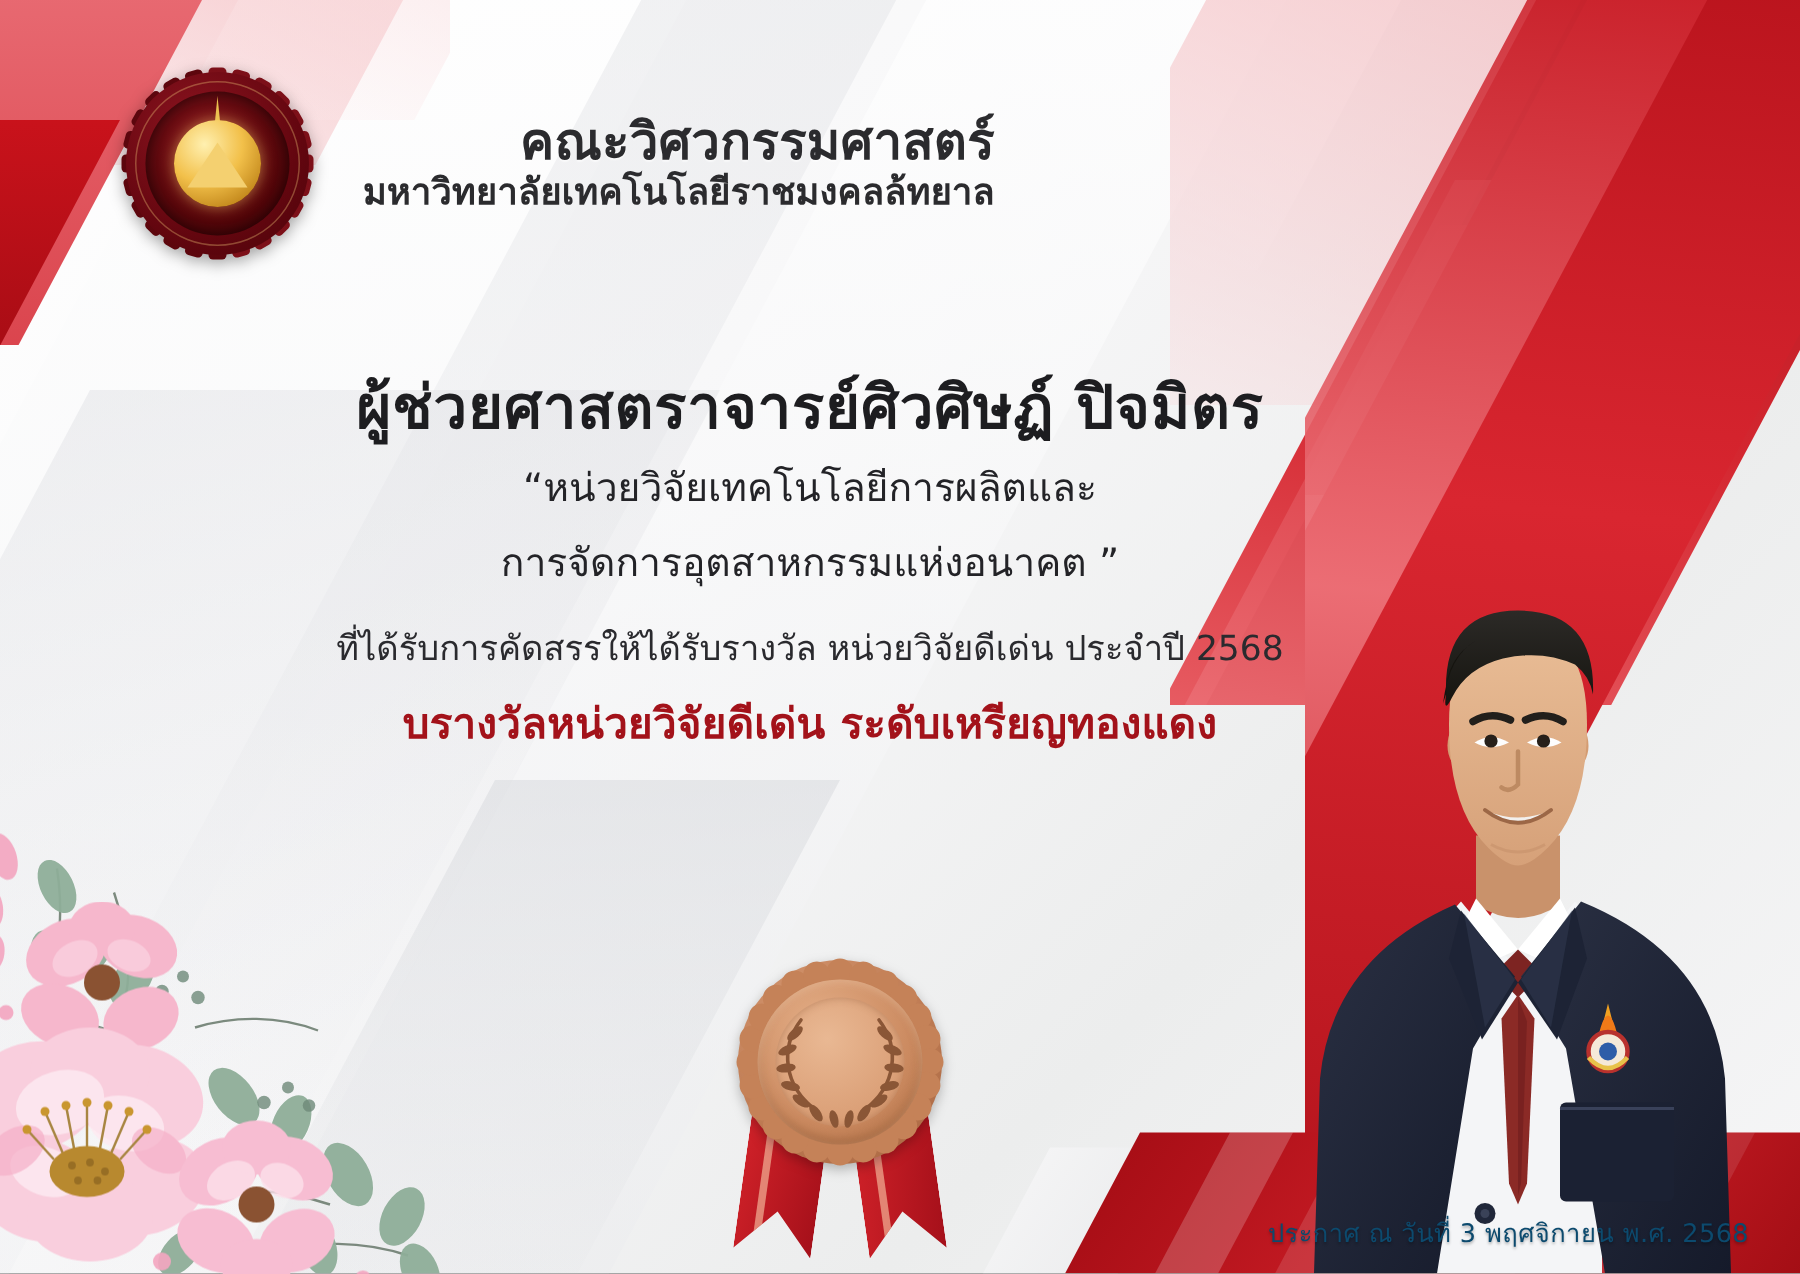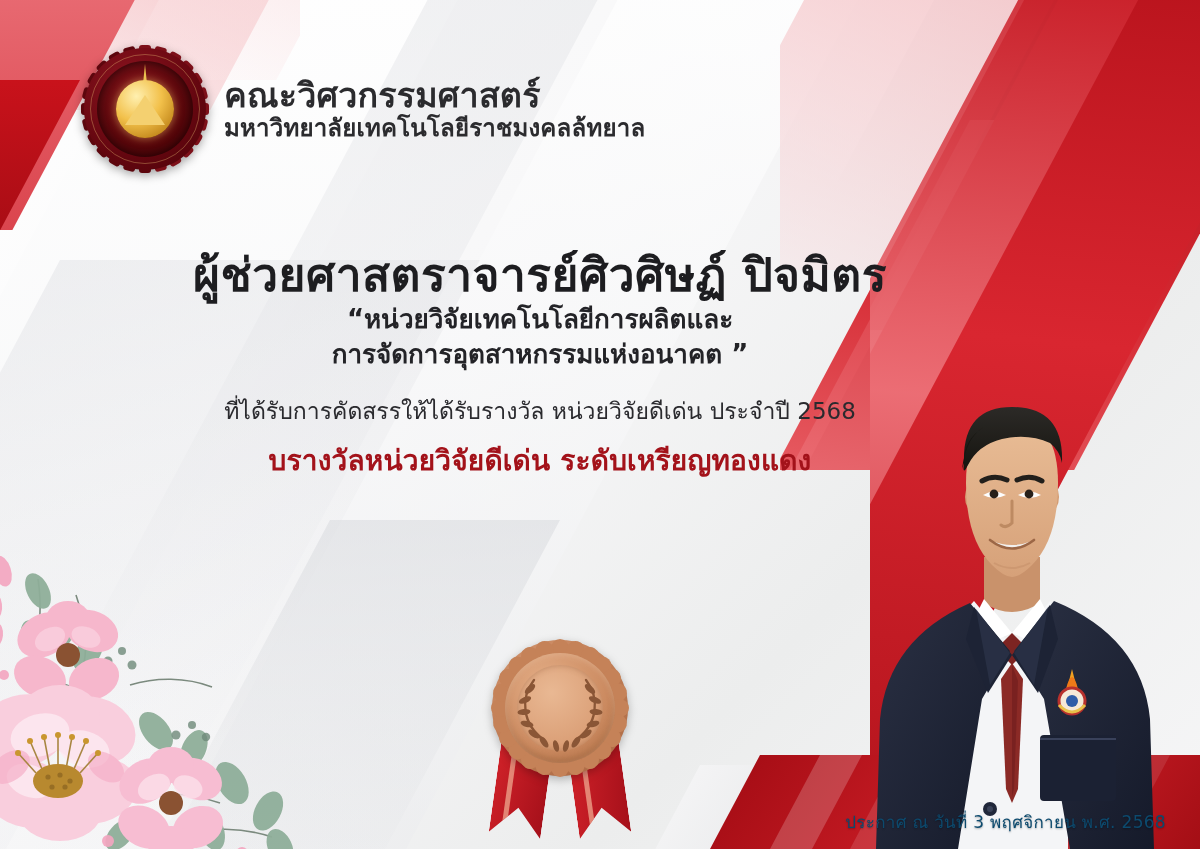--- a/index.html
+++ b/index.html
@@ -79,22 +79,23 @@
     font-size:17px;
     letter-spacing:.3px;
     white-space:nowrap;
     text-shadow:0 1px 2px rgba(0,0,0,.3);
     z-index:30;
   }
 
   
   .header{
     position:absolute; left:84px; top:48px;
-    display:flex; align-items:center; gap:18px;
+    display:flex; align-items:center; gap:36px;
     z-index:20;
+    text-align:right;
   }
   .emblem{
     width:122px; height:122px;
     position:relative; flex:0 0 auto;
     filter:drop-shadow(0 3px 5px rgba(0,0,0,.35));
   }
   .emblem .gear{
     position:absolute; inset:0; border-radius:50%;
     background:radial-gradient(circle at 38% 32%,#8e1420,#63060f 62%,#4a0309);
   }
@@ -152,35 +153,36 @@
     text-align:center; z-index:18;
   }
   .congrats{
     font-size:45px; font-weight:bold;
     color:#c1121a;
     letter-spacing:.5px;
     line-height:1.15;
   }
   .person{
     margin-top:14px;
-    font-size:46px; font-weight:bold;
+    font-size:40px; font-weight:bold;
     color:#1d1d20;
     letter-spacing:.5px;
     line-height:1.12;
   }
   .role{
     margin-top:20px;
     font-size:26px; font-weight:bold;
     color:#232327;
     line-height:1.38;
   }
   .unit{
-    font-size:26px; font-weight:bold;
+    font-size:26px; font-weight:normal;
     color:#232327;
     line-height:1.38;
+    margin-top:14px;
   }
   .selected{
     margin-top:22px;
     font-size:23px;
     color:#2a2a2e;
     line-height:1.4;
   }
   .award{
     margin-top:16px;
     font-size:28px; font-weight:bold;

